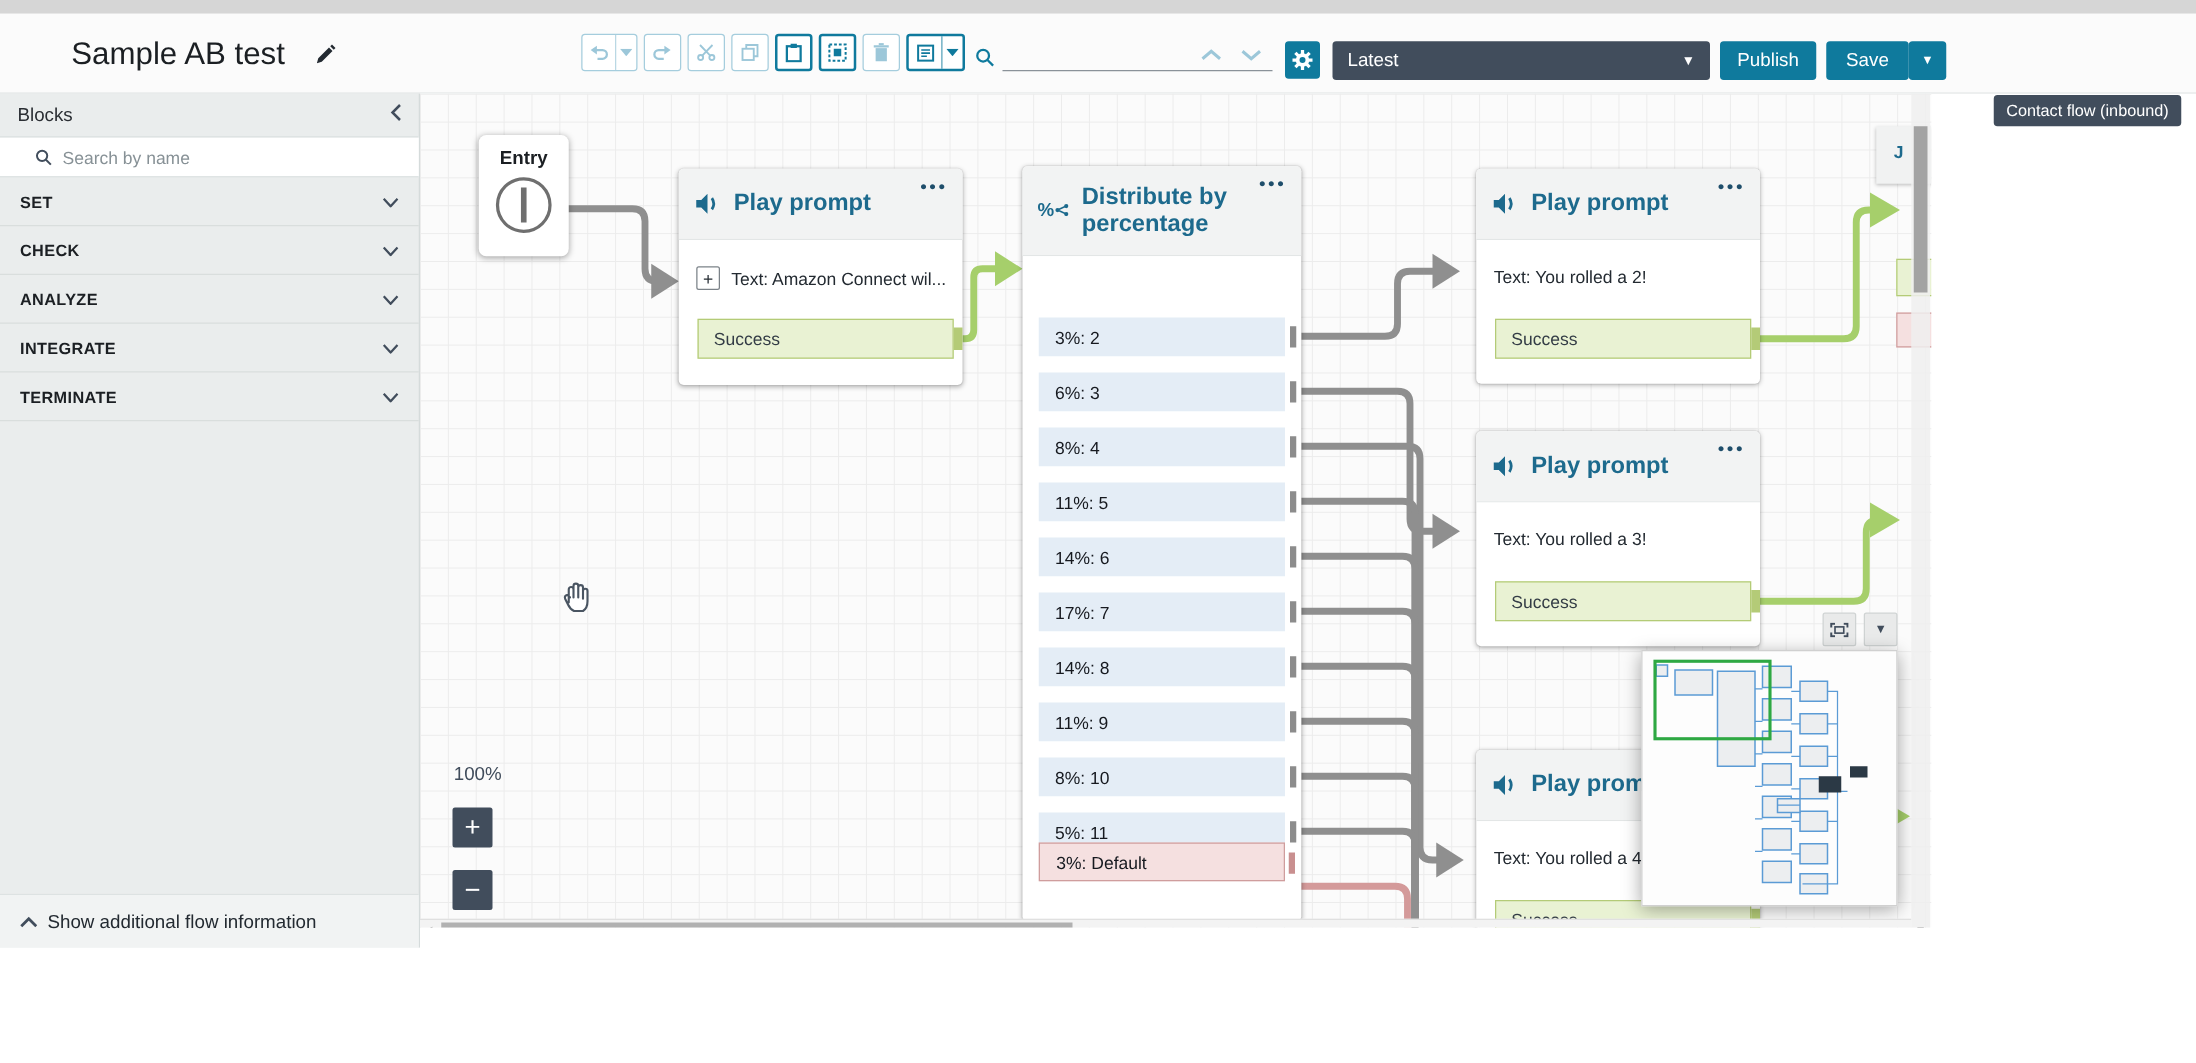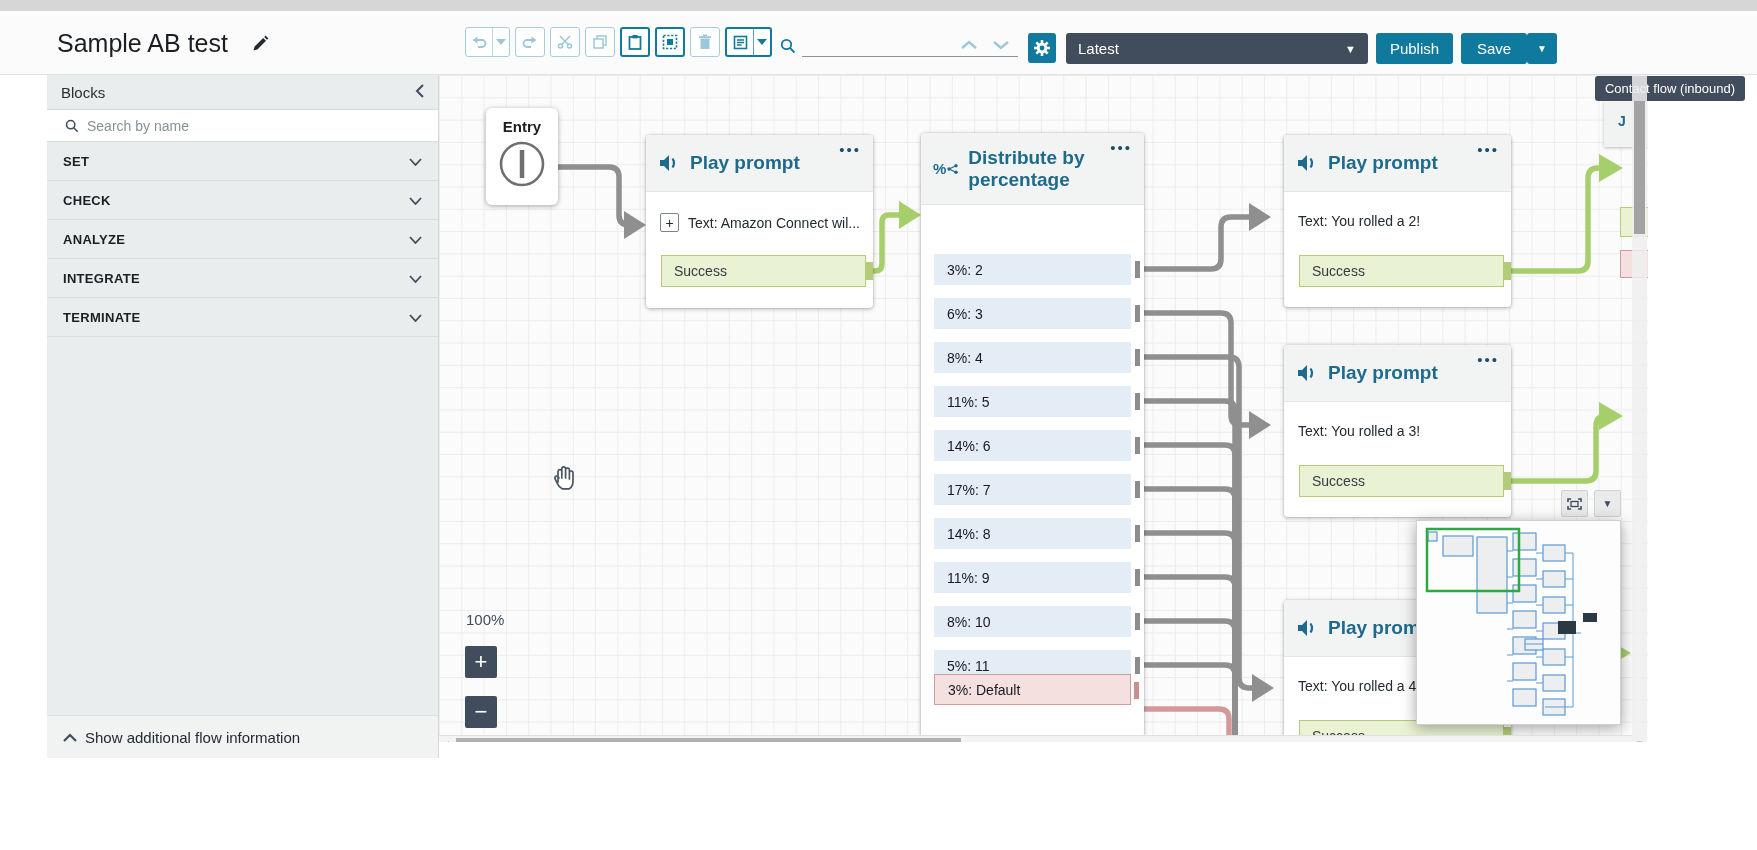--- a/index.html
+++ b/index.html
@@ -29,25 +29,25 @@
     color:#fff; font-size:15px; display:flex; align-items:center; padding:0 12px; cursor:pointer; }
   .version-dd .caret { margin-left:auto; font-size:11px; color:#fff; }
   .btn { position:absolute; top:22px; height:31px; background:#0f7a9d; color:#fff; border:none; border-radius:3px;
     font-size:15px; cursor:pointer; font-family:Liberation Sans, sans-serif; }
   .btn-publish { left:1376px; width:77px; }
   .btn-save { left:1461px; width:66px; }
   .btn-caret { left:1527px; width:30px; font-size:10px; }
 
   
   .main { display:flex; height:683px; }
-  .sidebar { position:relative; width:392px; background:#eaeded; border-right:1px solid #d5dbdb; flex:none;margin-left:47px; }
+  .sidebar { position:relative; width:336px; background:#eaeded; border-right:1px solid #d5dbdb; flex:none; }
   .sb-head { height:34px; display:flex; align-items:center; padding:0 14px; font-size:15px; color:#2a2e33; }
   .sb-head .coll { margin-left:auto; cursor:pointer; color:#414d5c; }
   .sb-search { height:33px; background:#fff; border-top:1px solid #d5dbdb; border-bottom:1px solid #d5dbdb;
-    display:flex; align-items:center; padding:0 18px; gap:8px; }
+    display:flex; align-items:center; padding:0 28px; gap:8px; }
   .sb-search input { border:none; outline:none; font-size:14px; flex:1; background:transparent; color:#16191f; }
   .sb-search input::placeholder { color:#879196; }
   .cat { height:39px; border-bottom:1px solid #d9dedd; display:flex; align-items:center; padding:0 16px;
     font-size:13px; font-weight:bold; letter-spacing:.3px; color:#1b1f23; cursor:pointer; }
   .cat .chev { margin-left:auto; color:#414d5c; }
   .sb-footer { position:absolute; left:0; right:0; bottom:0; height:43px; background:#f1f3f3; border-top:1px solid #dde2e2;
     display:flex; align-items:center; gap:8px; padding:0 16px; font-size:15px; color:#232a31; cursor:pointer; }
 
   
   .canvas { position:relative; flex:1; background:#fff; }

